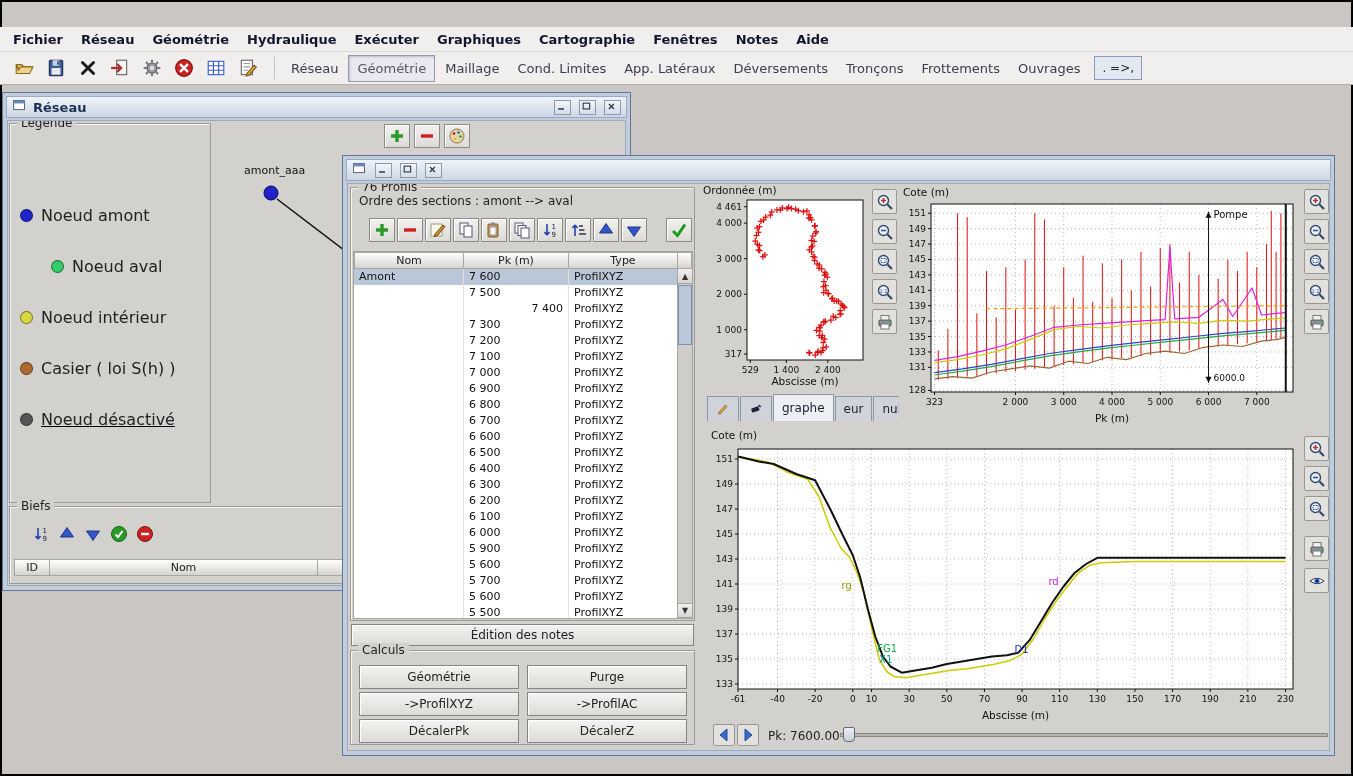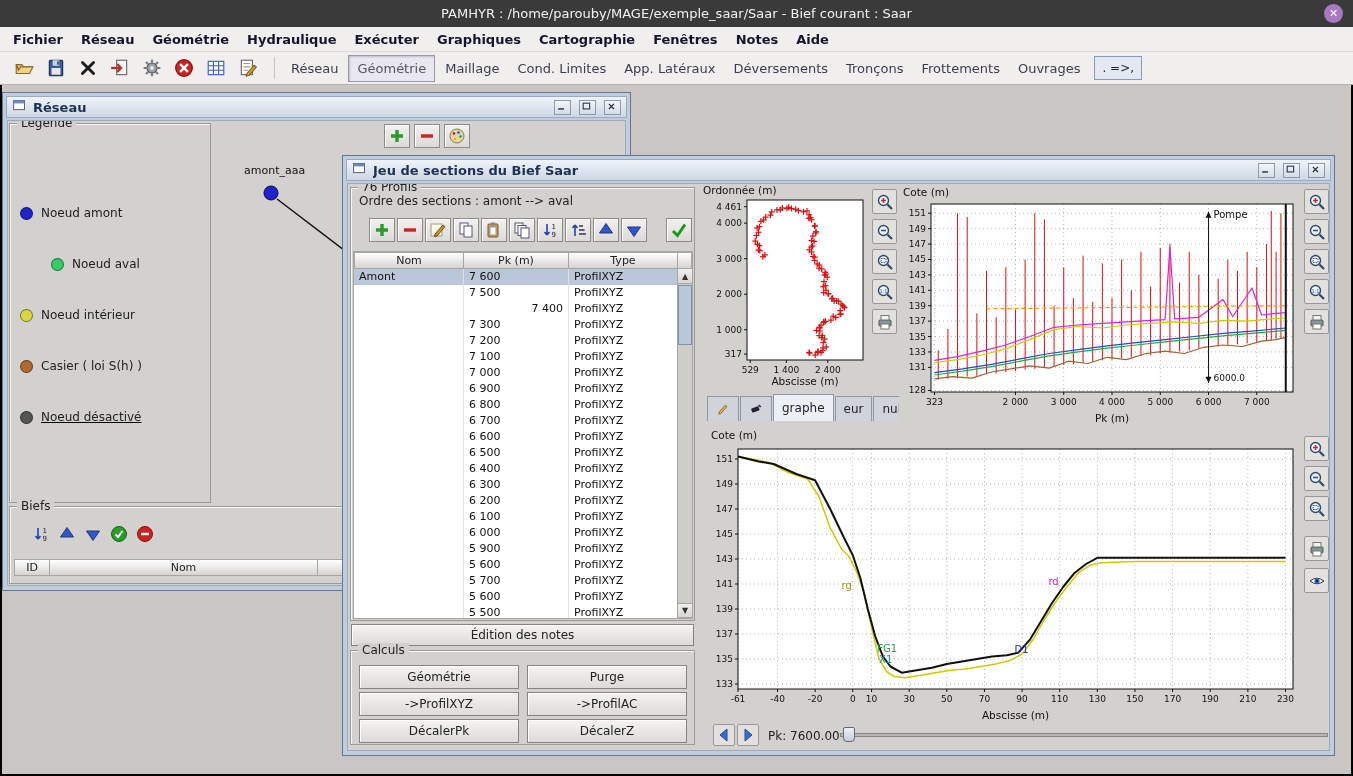--- a/index.html
+++ b/index.html
@@ -40,21 +40,21 @@
        box-shadow:inset 1px 1px 0 #fff;font-size:12px;color:#222;text-align:center;
        display:flex;align-items:center;justify-content:center;font-family:"DejaVu Sans",sans-serif;}
   .icon-btn{position:absolute;width:26px;height:24px;background:linear-gradient(#f2f1ef,#dcdad7);
        border:1px solid #8e8c89;box-shadow:inset 1px 1px 0 #fff;
        display:flex;align-items:center;justify-content:center;}
   .stack-btn{position:absolute;width:25px;height:25px;background:#e3e1de;border:1px solid #9a9896;
        border-radius:2px;display:flex;align-items:center;justify-content:center;}
   
   .legend-item{position:absolute;left:10px;display:flex;align-items:center;gap:8px;}
   .legend-dot{width:13px;height:13px;border-radius:50%;border:1px solid rgba(0,0,0,.45);}
-  .legend-label{font-size:12px;color:#222;}
+  .legend-label{font-size:16px;color:#222;}
   
   .ptable{position:absolute;background:#fff;overflow:hidden;}
   .thead{display:flex;}
   .th{height:17px;background:linear-gradient(#ffffff,#d6d4d1);border:1px solid #a8a6a3;border-left:none;
       font-size:11px;text-align:center;line-height:15px;color:#222;}
   .th:first-child{border-left:1px solid #a8a6a3;}
   .trow{display:flex;height:16px;background:#fff;}
   .trow.sel{background:#b9c7d8;}
   .tc{font-size:11px;line-height:16px;padding:0 5px;border-right:1px solid #e4e2df;
       overflow:hidden;white-space:nowrap;color:#111;}
@@ -74,24 +74,20 @@
   .slider-track{position:absolute;left:0;right:0;top:7px;height:4px;background:#b8b6b3;border:1px solid #8a8886;}
   .slider-thumb{position:absolute;top:1px;width:12px;height:15px;background:linear-gradient(#eef1f5,#c5cedb);
        border:1px solid #667;border-radius:2px 2px 4px 4px;}
   text{font-family:"DejaVu Sans",sans-serif;}
 </style>
 </head>
 <body>
 
 <div id="app">
 
-  <div class="titlebar">
-    <span class="titlebar-text">PAMHYR : /home/parouby/MAGE/exemple_saar/Saar - Bief courant : Saar</span>
-    <span class="titlebar-close">✕</span>
-  </div>
 
   <div class="menubar" id="menubar">
       <span class="menu-item">Fichier</span>
       <span class="menu-item">Réseau</span>
       <span class="menu-item">Géométrie</span>
       <span class="menu-item">Hydraulique</span>
       <span class="menu-item">Exécuter</span>
       <span class="menu-item">Graphiques</span>
       <span class="menu-item">Cartographie</span>
       <span class="menu-item">Fenêtres</span>
@@ -283,21 +279,20 @@
         </div>
       </div>
     </div>
 
     <div class="win" style="left:342px;top:70px;width:993px;height:601px;z-index:2;">
       <div class="win-title">
         <span id="sections-wicon"><svg width="15" height="15" viewBox="0 0 18 18">
               <rect x="2" y="3" width="13" height="11" fill="#fff" stroke="#446"></rect>
               <rect x="2" y="3" width="13" height="3.5" fill="#6a8ac0"></rect>
             </svg></span>
-        <span class="wt-text">Jeu de sections du Bief Saar</span>
         <span class="wt-btn" id="s-min">
             <svg width="13" height="13" viewBox="0 0 18 18">
               <rect x="3" y="10" width="8" height="2" fill="#234"></rect>
             </svg>
           </span>
         <span class="wt-btn" id="s-max">
             <svg width="13" height="13" viewBox="0 0 18 18">
               <rect x="3" y="3" width="9" height="8" fill="none" stroke="#234" stroke-width="1.5"></rect>
             </svg>
           </span>

